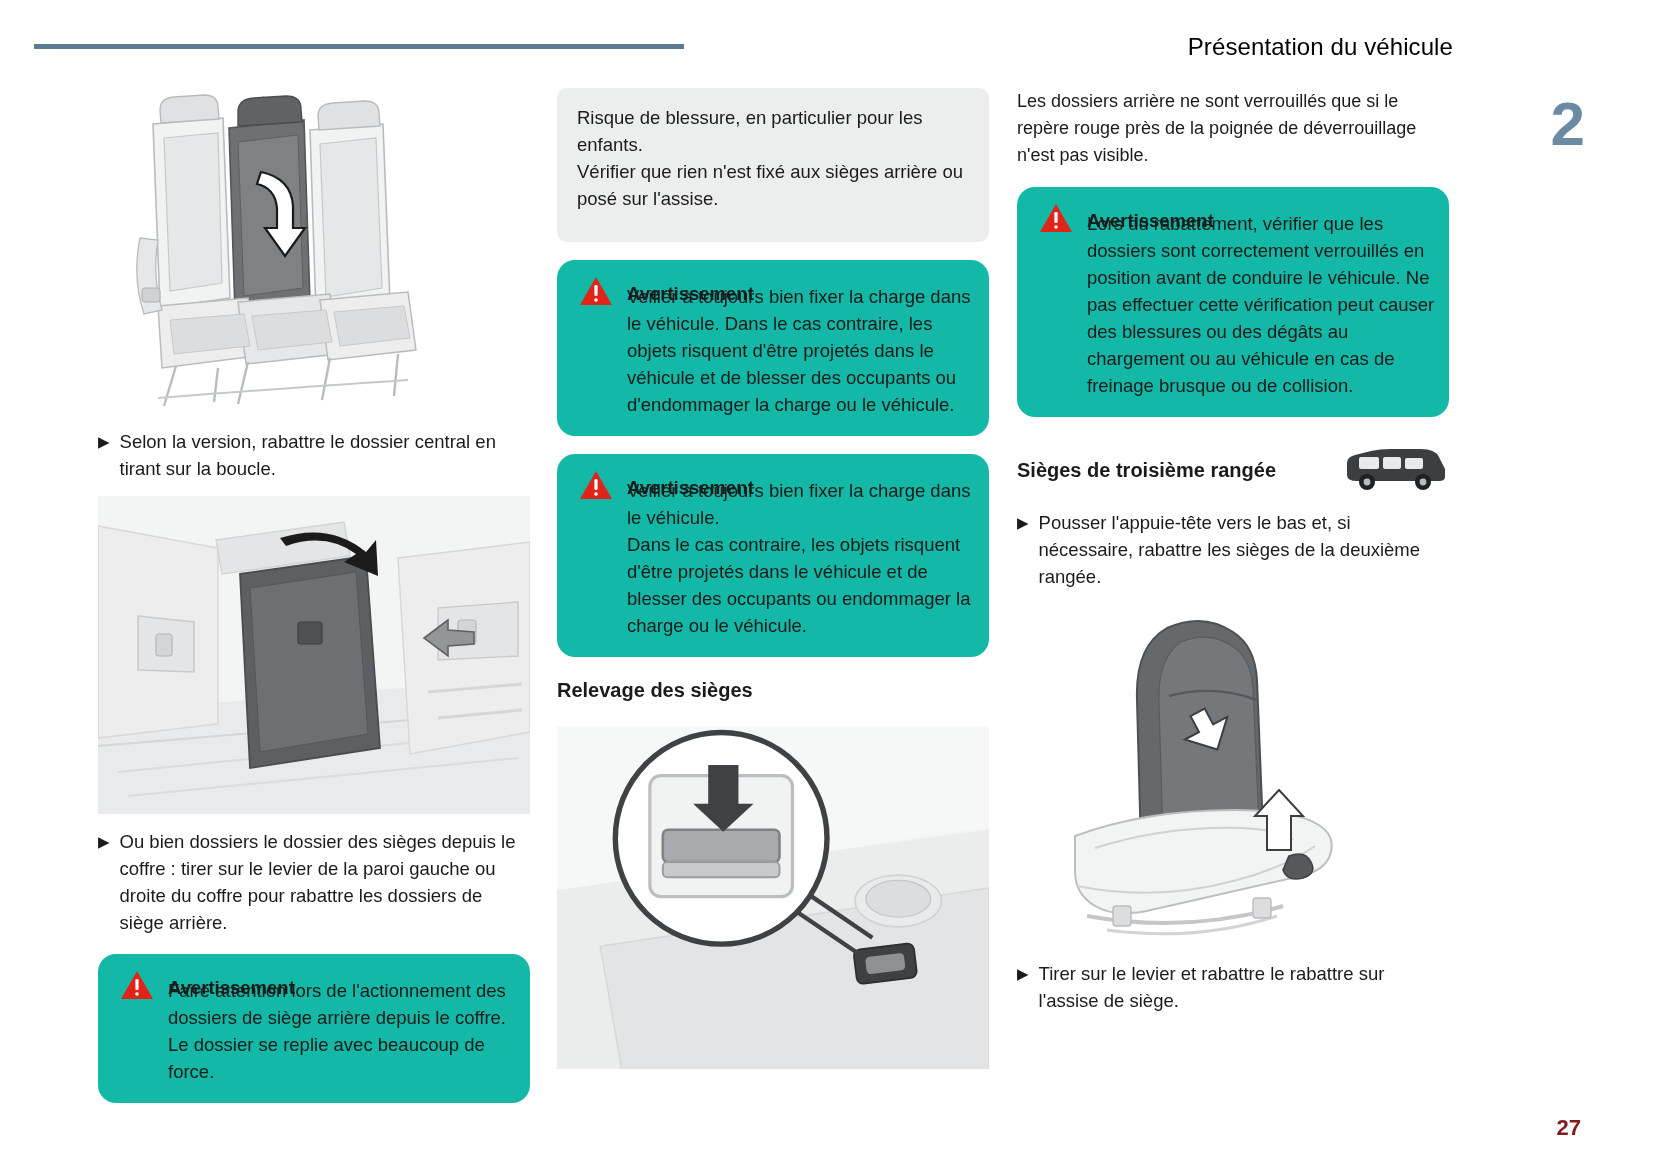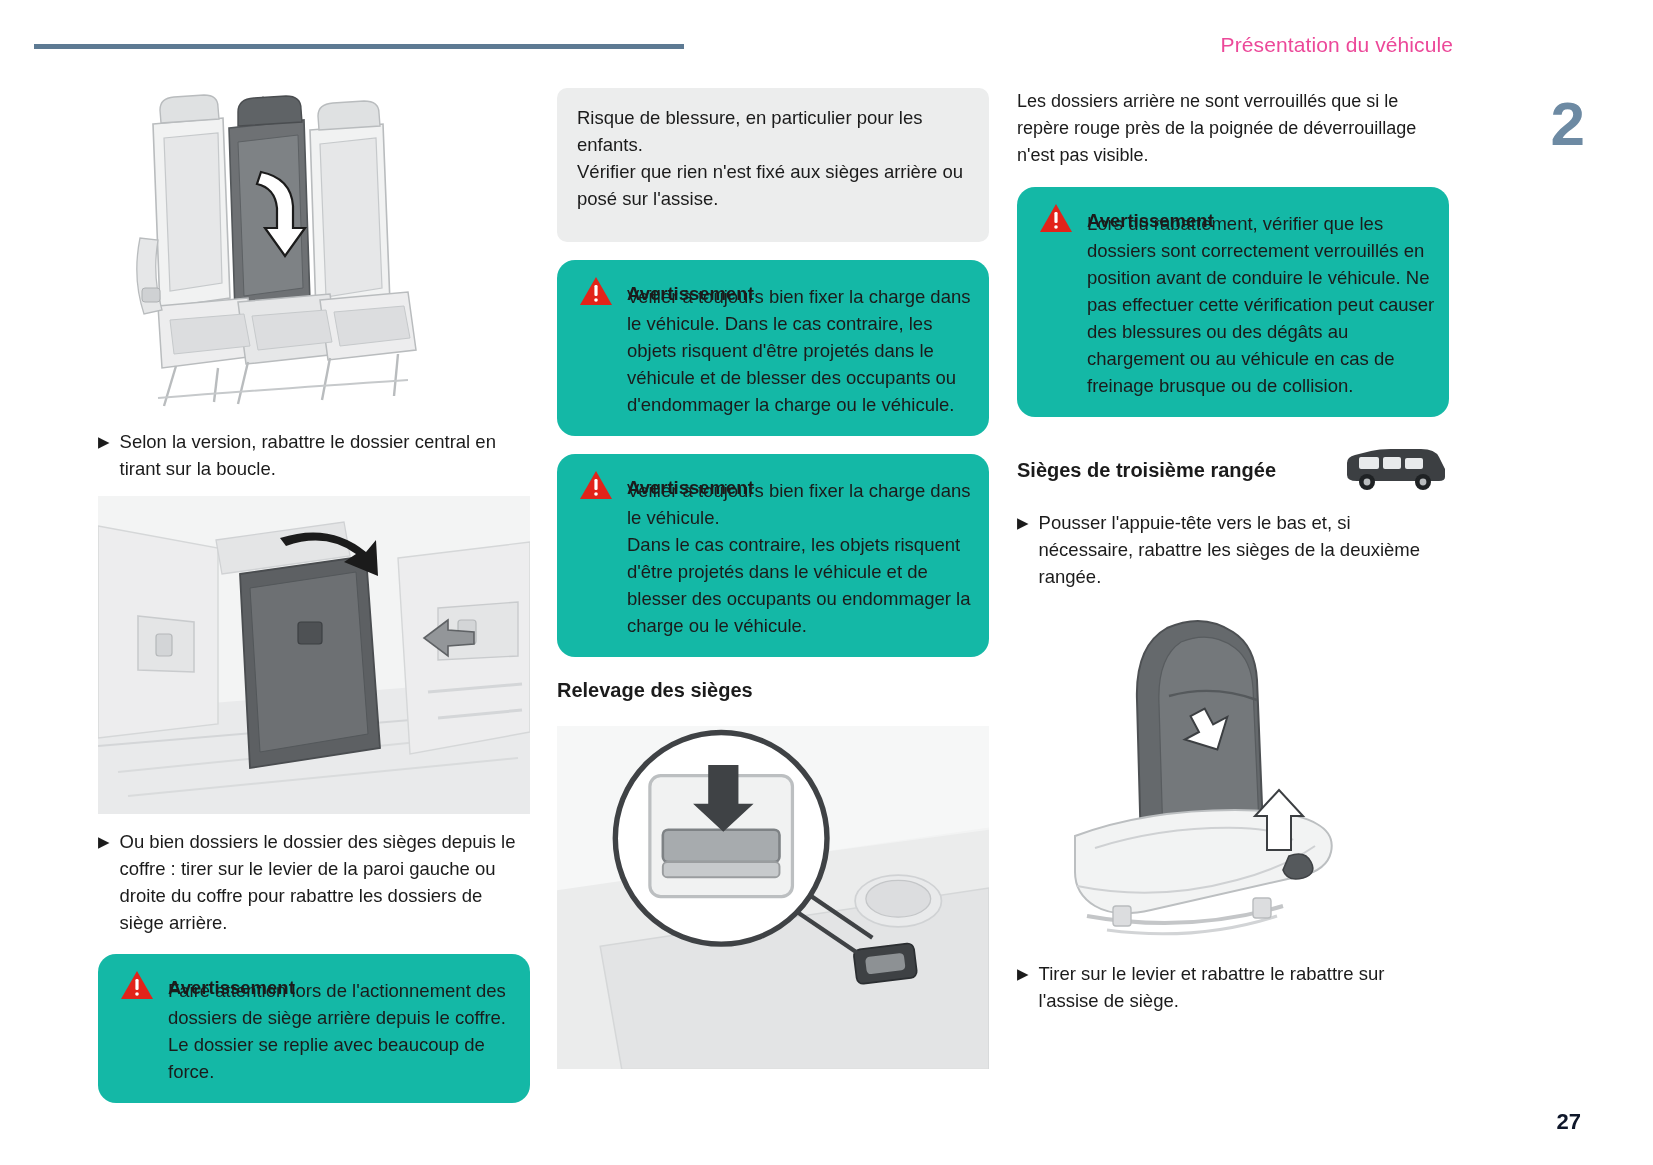--- a/index.html
+++ b/index.html
@@ -22,40 +22,40 @@
     top: 44px;
     left: 34px;
     width: 650px;
     height: 5px;
     background: #5d7a93;
   }
   .header-title {
     position: absolute;
     top: 33px;
     right: 200px;
-    font-size: 21px;
-    color: #ec4899;
+    font-size: 24px;
+    color: #000000;
     letter-spacing: .1px;
   }
   .chapter-number {
     position: absolute;
     top: 93px;
     right: 68px;
     font-size: 62px;
     font-weight: bold;
     color: #6d8aa3;
     line-height: 1;
   }
   .page-number {
     position: absolute;
-    bottom: 30px;
+    bottom: 24px;
     right: 72px;
     font-size: 22px;
     font-weight: bold;
-    color: #0f172a;
+    color: #7f1d1d;
   }
 
   
   .col {
     position: absolute;
     top: 88px;
   }
   .col-1 { left: 98px;  width: 432px; }
   .col-2 { left: 557px; width: 432px; }
   .col-3 { left: 1017px; width: 432px; }

